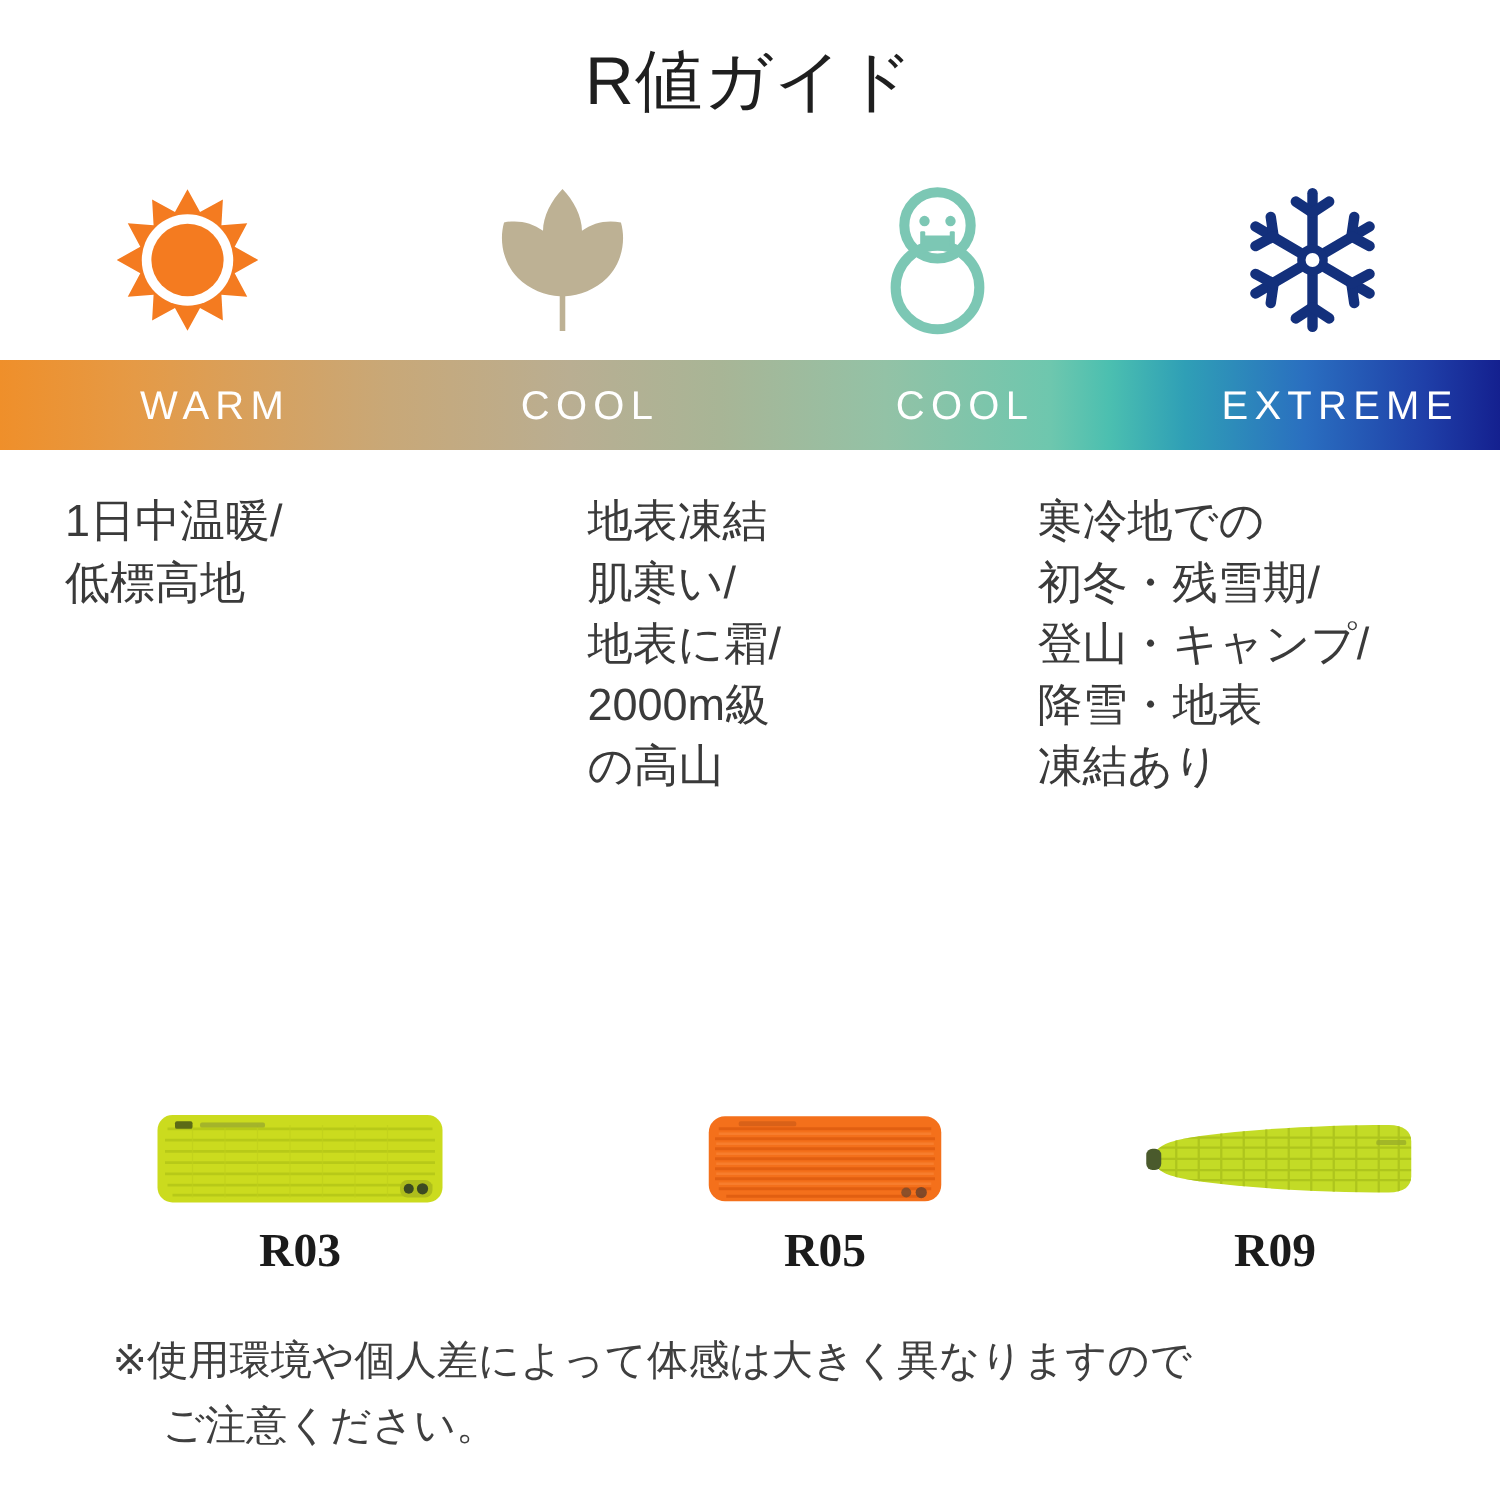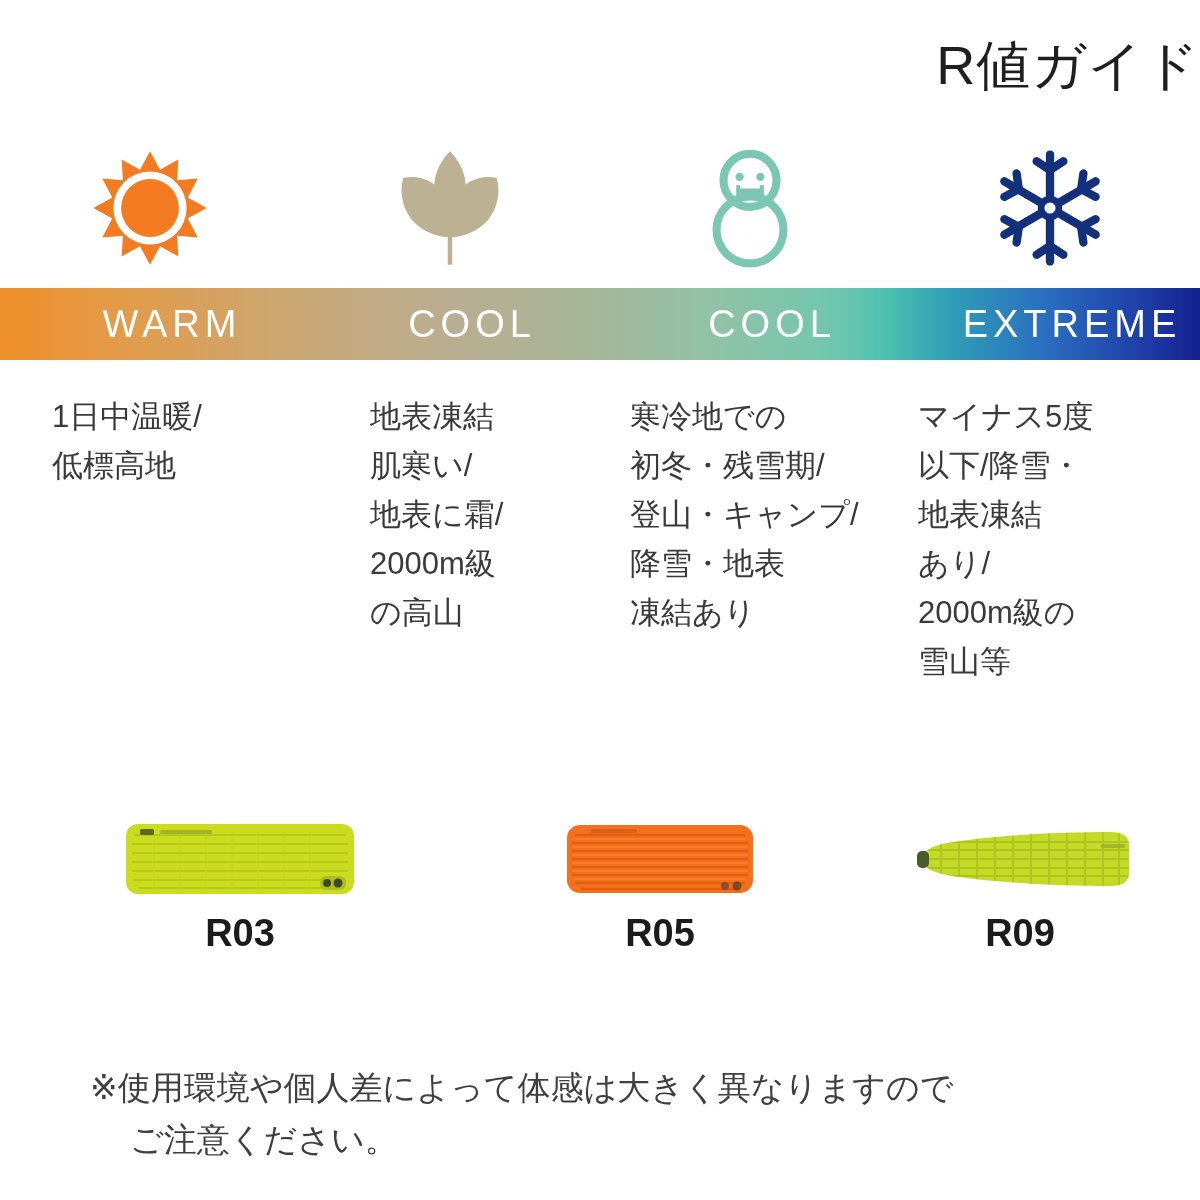--- a/index.html
+++ b/index.html
@@ -7,21 +7,21 @@
     width: 1200px; height: 1200px;
     background: #ffffff;
     font-family: "Liberation Sans", "DejaVu Sans", sans-serif;
     overflow: hidden;
   }
   .page { position: relative; width: 1200px; height: 1200px; background:#fff; }
 
   
   .title {
     position: absolute; top: 36px; left: 0; width: 1200px;
-    text-align: right;
+    text-align: center;
     font-size: 54px; line-height: 1.1;
     color: #1f1f1f; font-weight: 400;
     letter-spacing: 1px;
   }
 
   
   .icon-row {
     position: absolute; top: 140px; left: 0; width: 1200px; height: 135px;
     display: flex;
   }
@@ -47,42 +47,42 @@
       #1f3fa8 95%,
       #14208f 100%);
     display: flex;
   }
   .cat-cell {
     flex: 1 1 25%;
     display: flex; align-items: center; justify-content: center;
   }
   .cat-label {
     color: #ffffff;
-    font-size: 38px;
+    font-size: 32px;
     font-weight: 400;
     letter-spacing: 5px;
     white-space: nowrap;
     margin-left: 44px;
   }
 
   
   .desc-row {
     position: absolute; top: 392px; left: 0; width: 1200px;
     display: flex;
   }
   .desc-col {
     flex: 1 1 25%;
     padding-left: 52px;
     padding-right: 4px;
   }
   .desc-col.c2 { padding-left: 70px; }
   .desc-col.c3 { padding-left: 30px; }
   .desc-col.c4 { padding-left: 18px; }
   .desc-line {
-    font-size: 31px;
+    font-size: 36px;
     line-height: 49px;
     color: #3a3a3a;
     white-space: nowrap;
     letter-spacing: 0px;
   }
 
   
   .rbar {
     position: absolute; top: 772px; left: 0; width: 1200px; height: 78px;
     background: linear-gradient(to right,
@@ -106,22 +106,23 @@
     text-align: center;
     color: #ffffff;
     font-size: 37px;
     font-weight: 700;
     letter-spacing: -1px;
     white-space: nowrap;
   }
 
   
   .prod-row {
-    position: absolute; top: 811px; left: 0; width: 1200px; height: 160px;
+    position: absolute; top: 879px; left: 0; width: 1200px; height: 160px;
     display: flex;
+    font-family: Liberation Serif, serif;
   }
   .prod-cell {
     position: relative;
     display: flex; flex-direction: column; align-items: center;
   }
   .prod-cell.p1 { width: 480px; }
   .prod-cell.p2 { width: 360px; }
   .prod-cell.p3 { width: 360px; }
   .prod-art { height: 95px; display: flex; align-items: center; justify-content: center; }
   .prod-label {
@@ -245,28 +246,20 @@
       <div class="desc-line">地表に霜/</div>
       <div class="desc-line">2000m級</div>
       <div class="desc-line">の高山</div>
     </div>
     <div class="desc-col c3">
       <div class="desc-line">寒冷地での</div>
       <div class="desc-line">初冬・残雪期/</div>
       <div class="desc-line">登山・キャンプ/</div>
       <div class="desc-line">降雪・地表</div>
       <div class="desc-line">凍結あり</div>
-    </div>
-    <div class="desc-col c4">
-      <div class="desc-line">マイナス5度</div>
-      <div class="desc-line">以下/降雪・</div>
-      <div class="desc-line">地表凍結</div>
-      <div class="desc-line">あり/</div>
-      <div class="desc-line">2000m級の</div>
-      <div class="desc-line">雪山等</div>
     </div>
   </div>
 
   <div class="rbar">
     <span class="rtick">R1.0</span>
     <span class="rtick">2.0</span>
     <span class="rtick">3.0</span>
     <span class="rtick">4.0</span>
     <span class="rtick">5.0</span>
     <span class="rtick">6.0</span>

